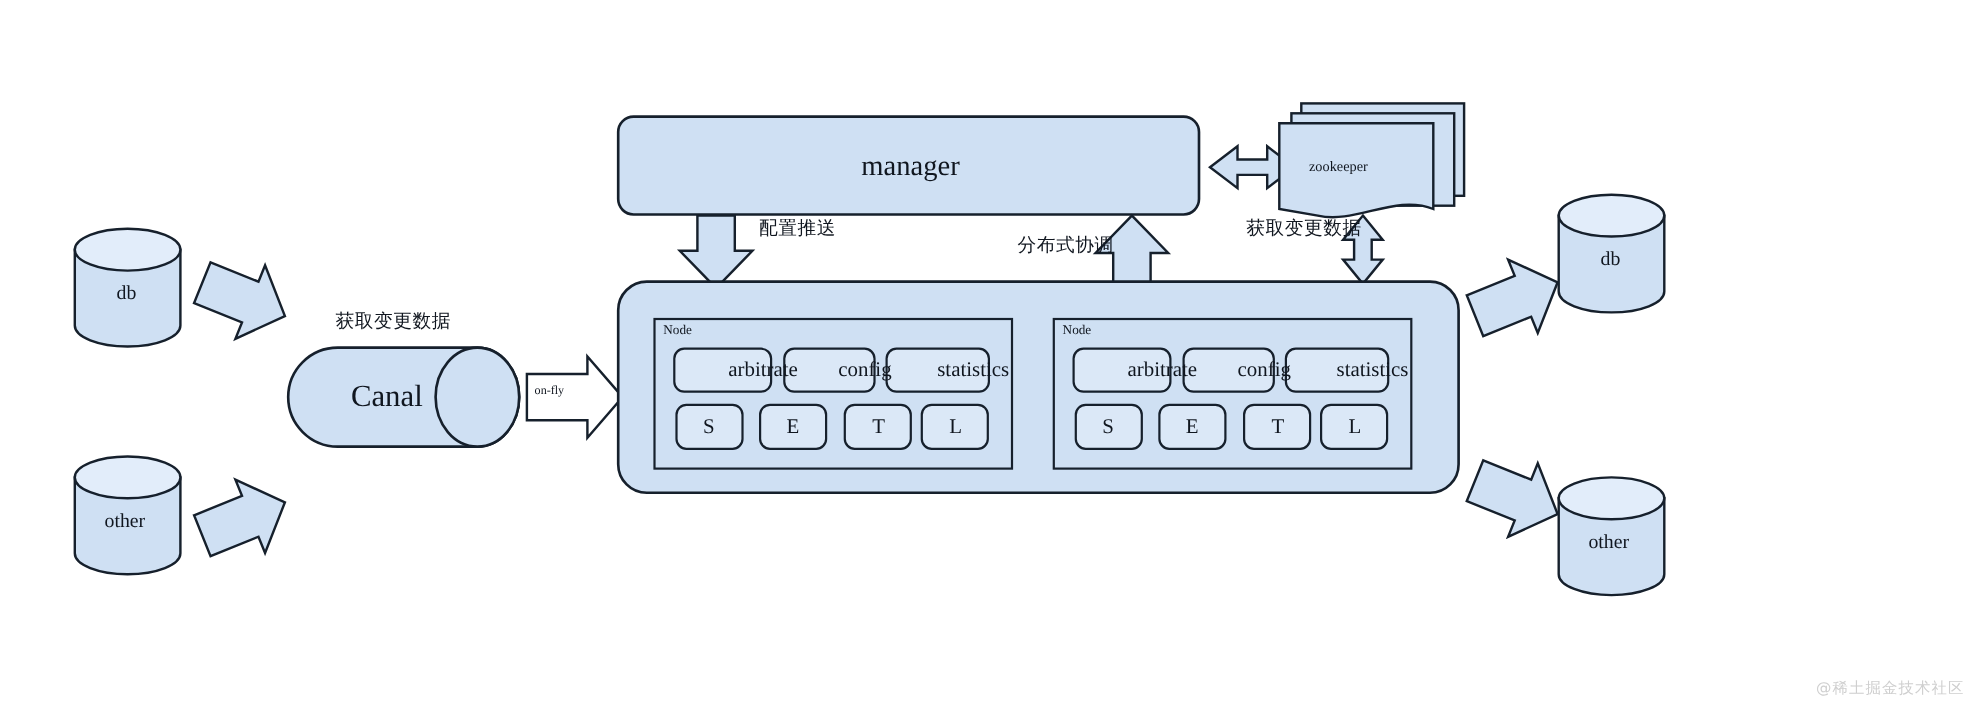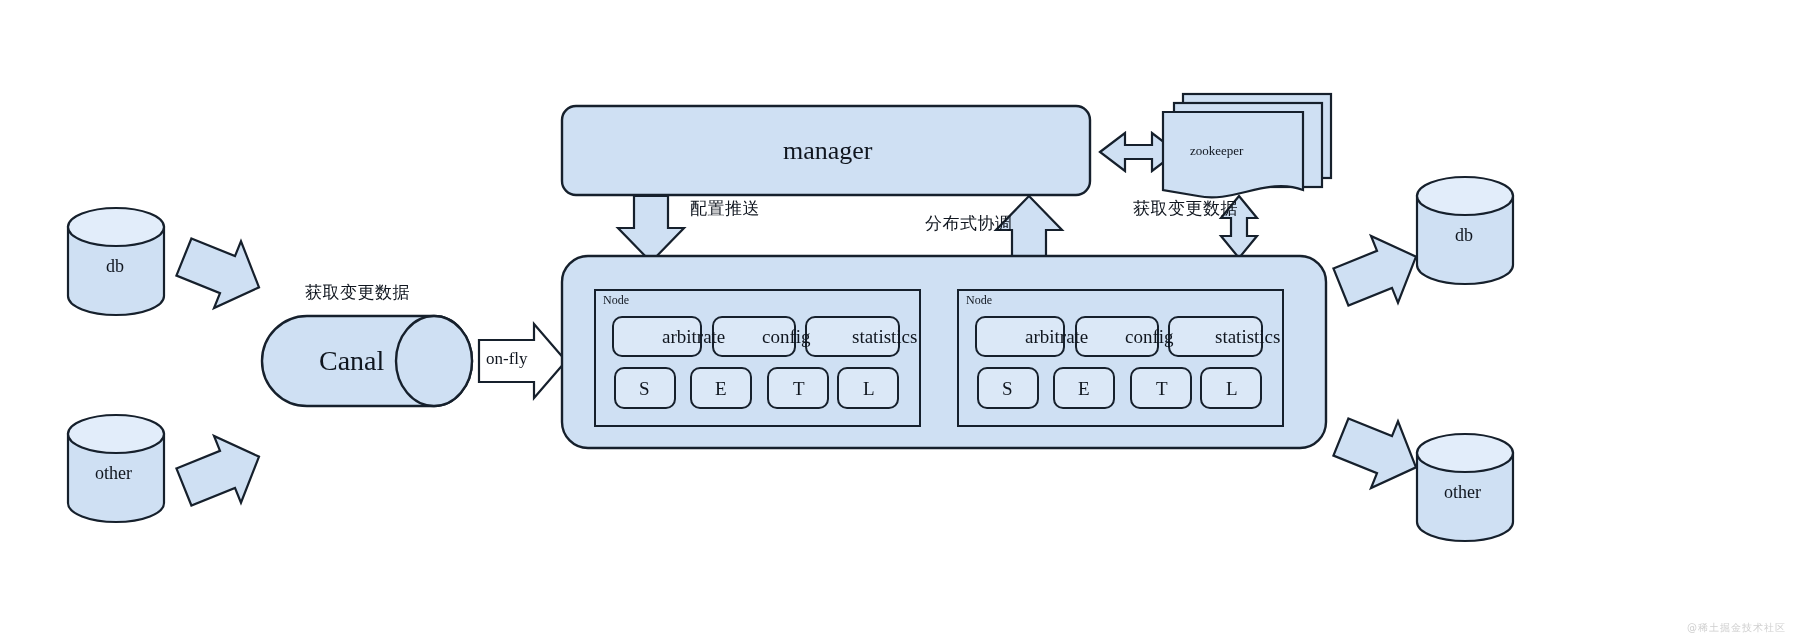--- a/index.html
+++ b/index.html
@@ -38,27 +38,27 @@
     font-size: 17px;
     letter-spacing: 0.5px;
   }
   .txt-db      { font-size: 18px; }
   .txt-canal   { font-size: 28px; }
   .txt-manager { font-size: 26px; }
   .txt-zk      { font-size: 13px; }
   .txt-node    { font-size: 12px; }
   .txt-mod     { font-size: 19px; margin-left: 36px; }
   .txt-letter  { font-size: 19px; }
-  .txt-onfly   { font-size: 17px; }
+  .txt-onfly   { font-size: 11px; }
   .watermark {
     position: absolute;
     right: 14px;
     bottom: 8px;
     font-family: "DejaVu Sans", "Liberation Sans", sans-serif;
-    font-size: 10px;
+    font-size: 14px;
     color: #cfcfcf;
     letter-spacing: 1px;
     white-space: nowrap;
   }
 </style>
 </head>
 <body>
 
 <div id="stage">
 

